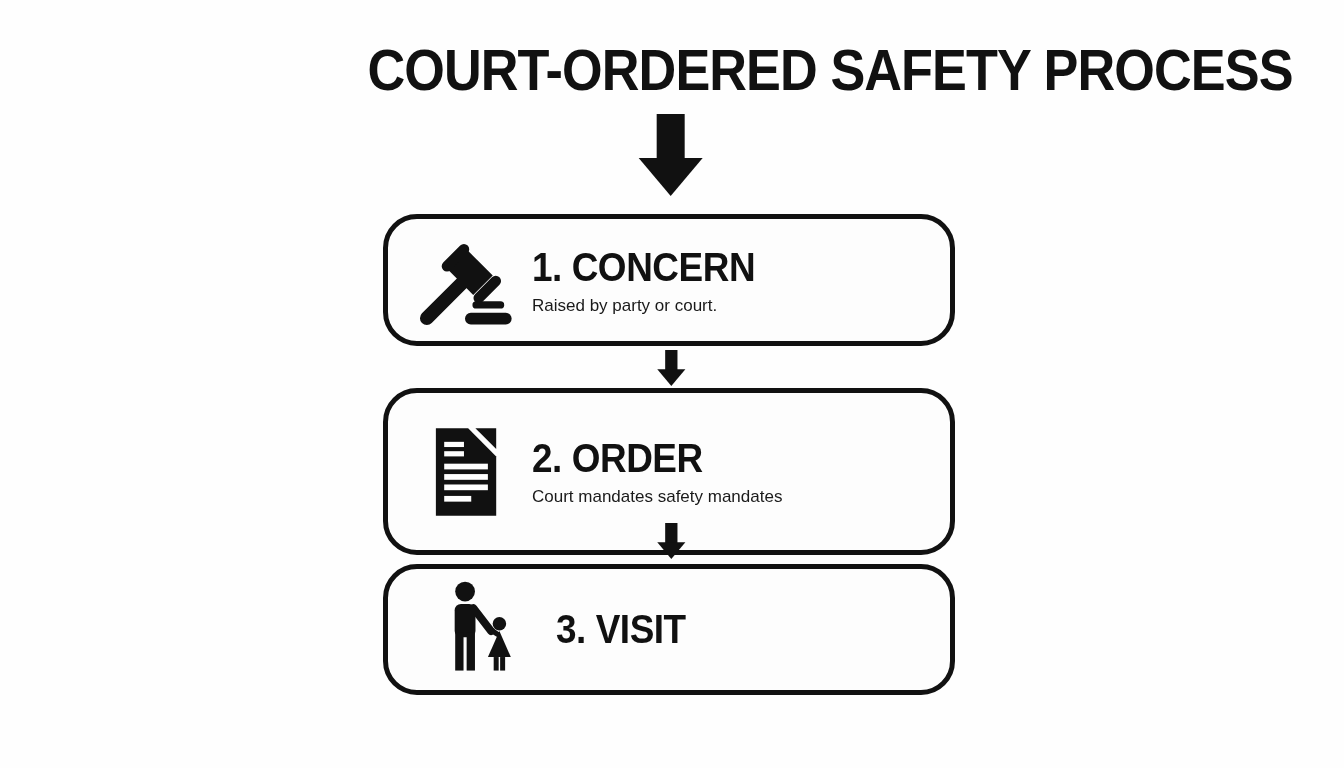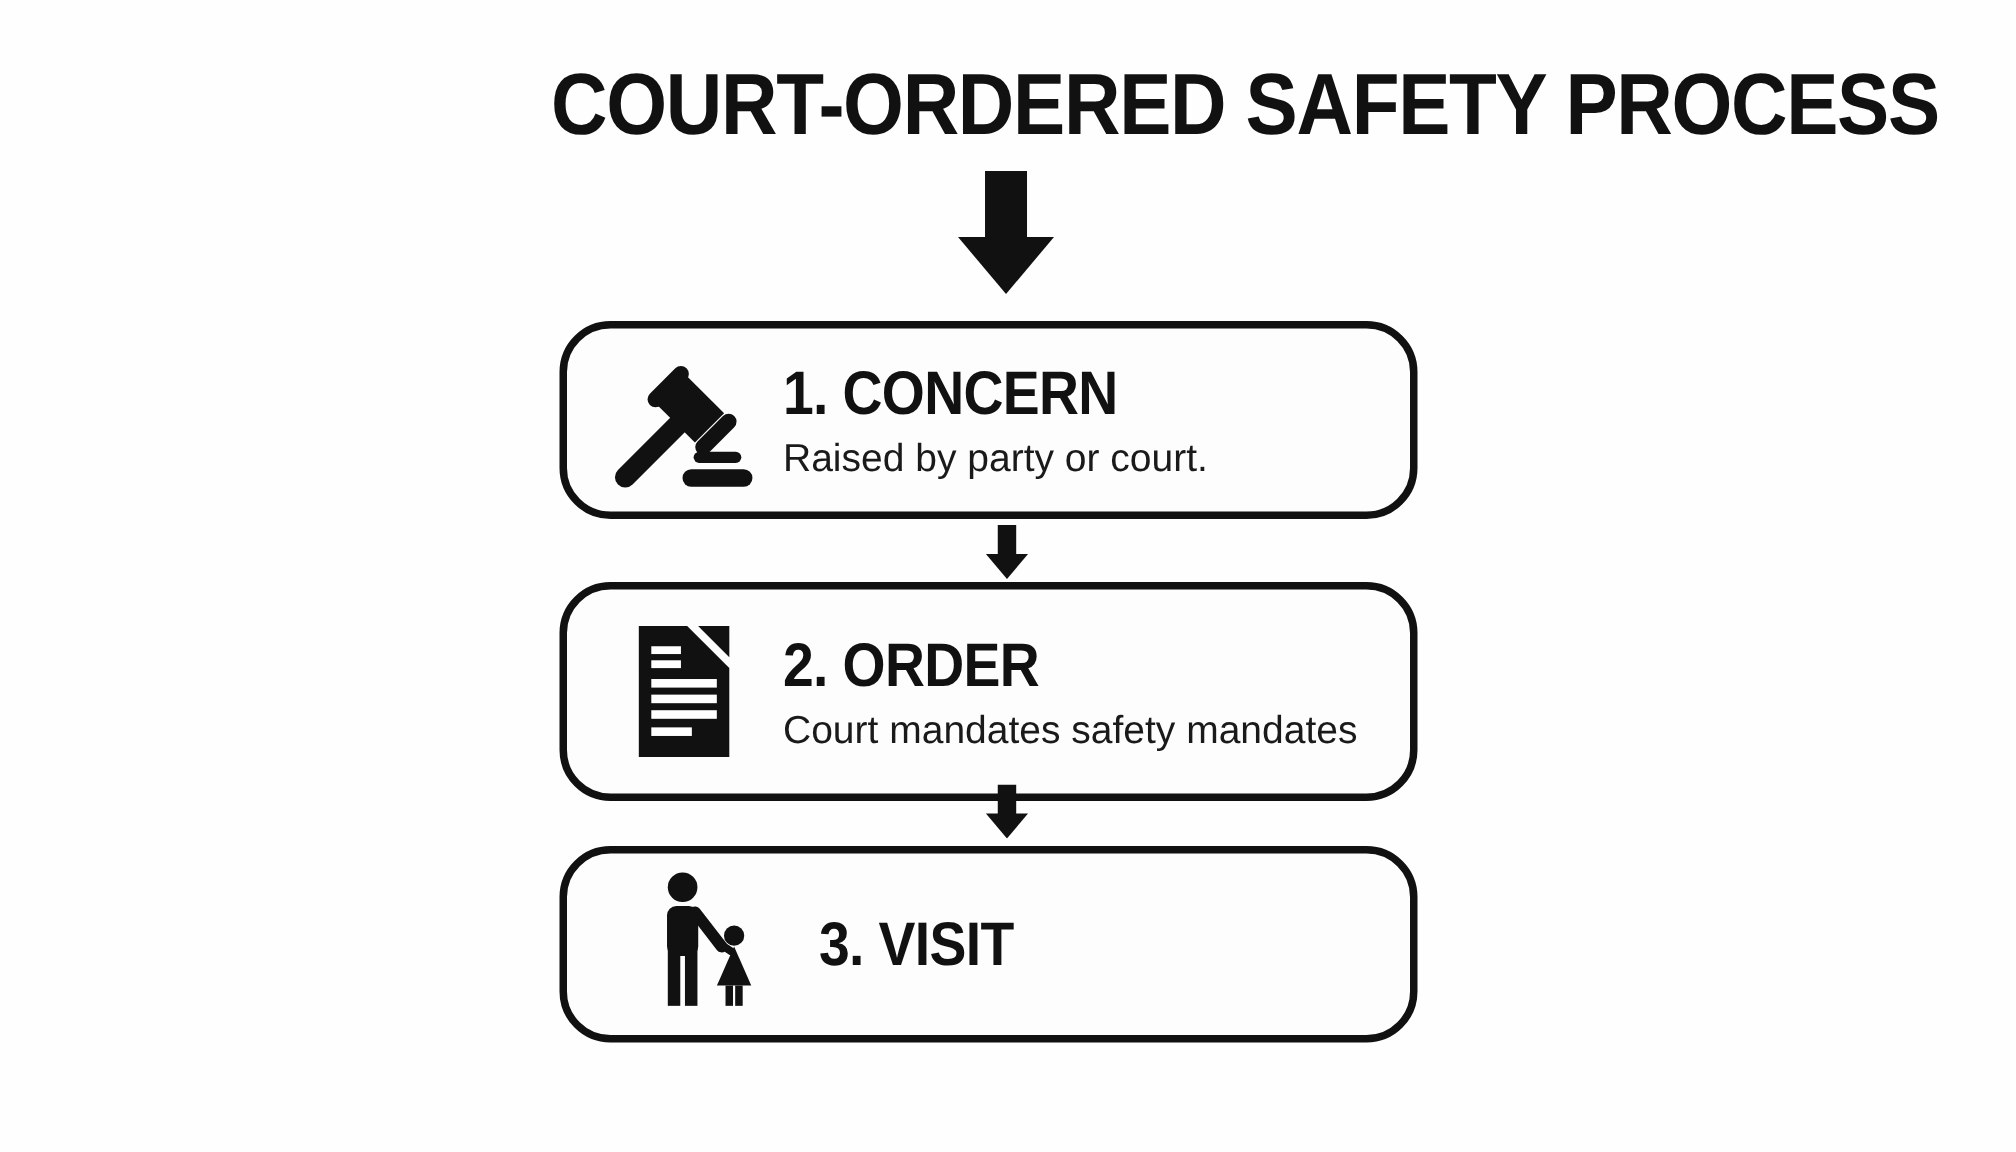--- a/index.html
+++ b/index.html
@@ -45,32 +45,32 @@
   .arrow-small-1 {
     top: 350px;
     transform: translateX(-52%);
   }
   .arrow-small-2 {
     top: 523px;
     transform: translateX(-52%);
   }
   .step-box {
     position: absolute;
-    left: 373px;
+    left: 383px;
     width: 572px;
     height: 132px;
     box-sizing: border-box;
     background: #fdfdfd;
     border: 5px solid #111111;
     border-radius: 34px;
     display: flex;
     align-items: center;
   }
   .step-1 { top: 214px; }
-  .step-2 { top: 388px; height: 146px; }
+  .step-2 { top: 388px; height: 167px; }
   .step-3 { top: 564px; height: 131px; padding-left: 24px; }
   .step-icon {
     width: 122px;
     height: 112px;
     margin-left: 16px;
     flex: 0 0 auto;
     display: flex;
     align-items: center;
     justify-content: center;
   }
@@ -85,21 +85,21 @@
     font-weight: bold;
     line-height: 1.0;
     letter-spacing: -0.5px;
     white-space: nowrap;
     transform: scaleX(0.90);
     transform-origin: 0 50%;
     color: #111111;
   }
   .step-desc {
     margin-top: 9px;
-    font-size: 26px;
+    font-size: 17px;
     font-weight: 400;
     line-height: 1.0;
     white-space: nowrap;
     color: #1a1a1a;
   }
 </style>
 </head>
 <body>
 
 <div class="canvas">

